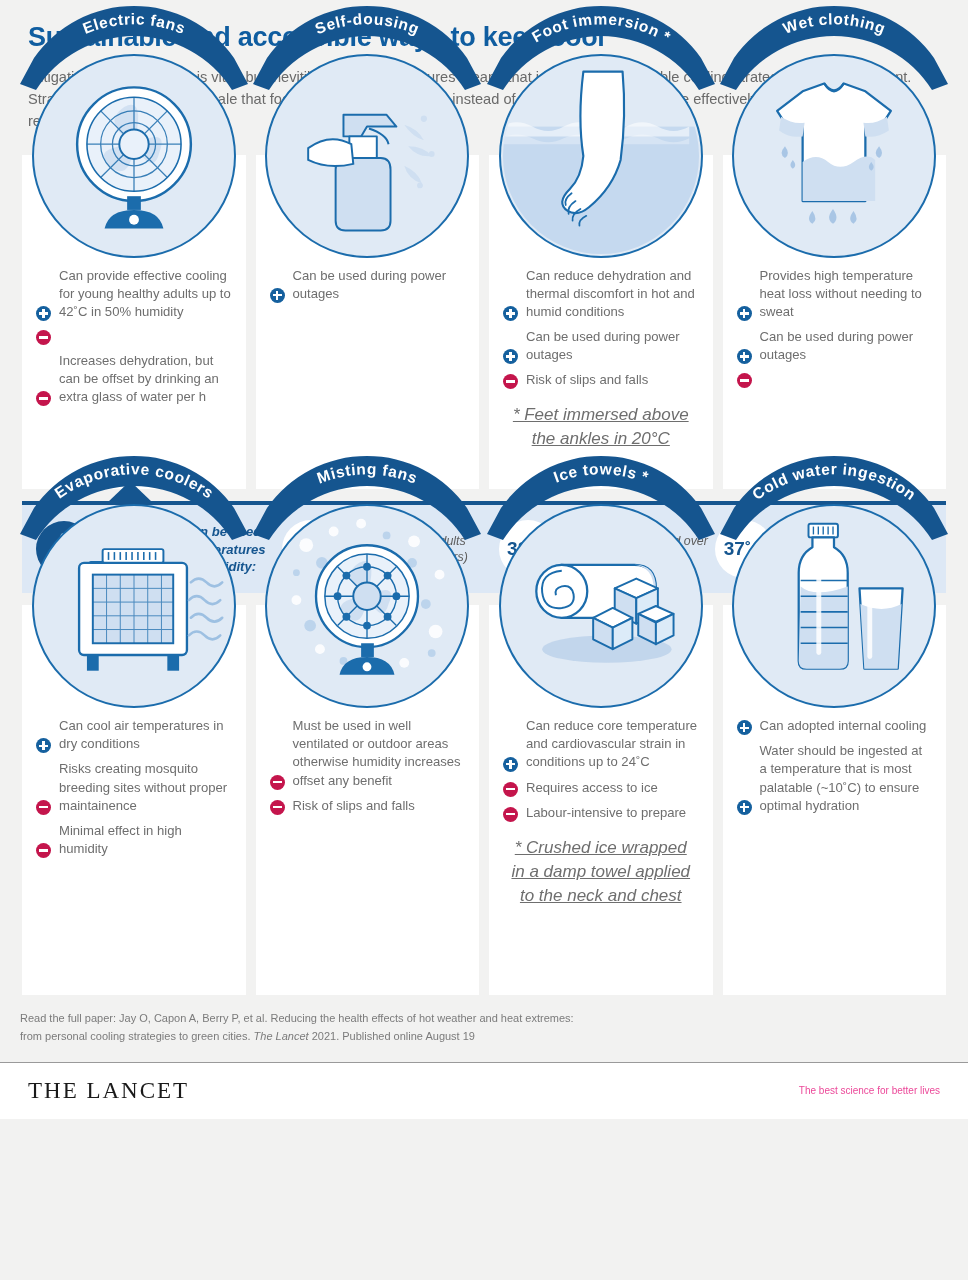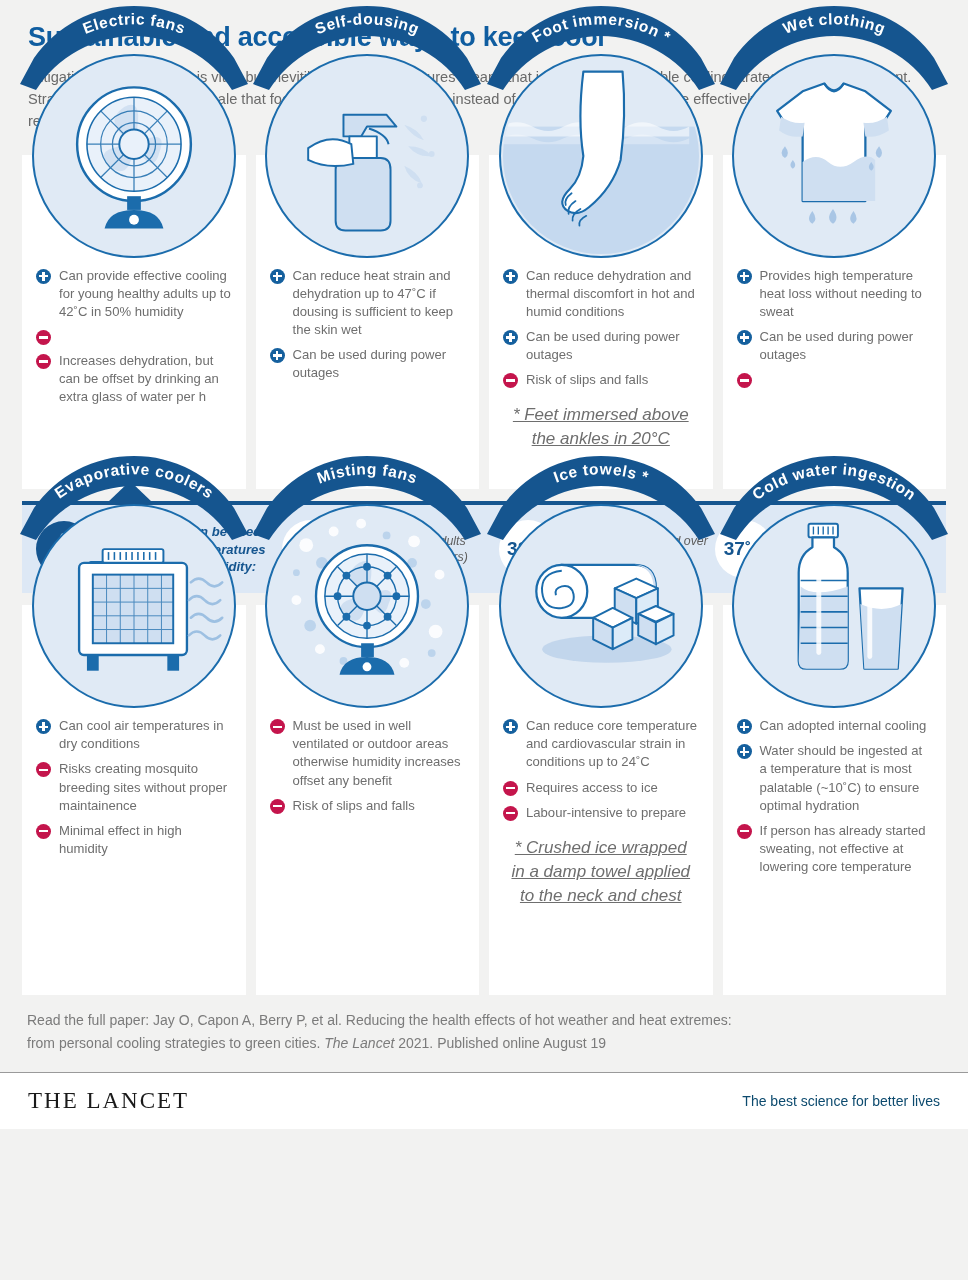--- a/index.html
+++ b/index.html
@@ -66,21 +66,21 @@
   }
   .ribbon svg { width: 100%; height: 100%; overflow: visible; }
   .ribbon text {
     fill: #ffffff; font-family: "Liberation Sans", sans-serif;
     font-size: 15.5px; font-weight: bold; letter-spacing: 0.2px;
   }
 
   
   .bullets { margin-top: 4px; }
   .bullet {
-    display: flex; align-items: flex-start;
+    display: flex; align-items: flex-end;
     margin-bottom: 7px;
   }
   .badge {
     flex: 0 0 auto;
     width: 15px; height: 15px; border-radius: 50%;
     margin-right: 8px; margin-top: 2px;
     position: relative;
   }
   .badge.pos { background: #15609e; }
   .badge.neg { background: #c4154c; }
@@ -134,35 +134,35 @@
     display: flex; align-items: center; justify-content: center;
     color: #15558f; font-size: 19px; font-weight: bold;
     margin-right: 10px;
   }
   .temp-label {
     font-size: 12.4px; font-style: italic; color: #5e5e5e; line-height: 1.35;
   }
 
   
   .source {
-    padding: 14px 28px 0 27px;
-    font-size: 14px; color: #7b7b7b; line-height: 1.65;
+    padding: 14px 28px 0 20px;
+    font-size: 11px; color: #7b7b7b; line-height: 1.65;
   }
   .source i { font-style: italic; }
   .rule { margin: 16px 0 0 0; height: 1px; background: #9a9a9a; }
   .brandbar {
     background: #ffffff; height: 56px;
     display: flex; align-items: center; justify-content: space-between;
     padding: 0 28px;
   }
   .brand {
     font-family: "Liberation Serif", serif;
     font-size: 23px; letter-spacing: 2px; color: #1a1a1a;
   }
-  .tagline { font-size: 14px; color: #0c4a6e; }
+  .tagline { font-size: 10px; color: #ec4899; }
 </style>
 </head>
 <body>
 
 <div class="page">
 
   <div class="header">
     <div class="title">Sustainable and accessible ways to keep cool</div>
     <div class="subtitle">Mitigating climate change is vital, but inevitible rising temperatures means that identifying sustainable cooling strategies is also important. Strategies at the individual scale that focus on cooling the person instead of the surrounding air can be effectively adopted, even in low-resource settings.</div>
   </div>
@@ -243,27 +243,20 @@
           </div>
           <div class="ribbon"><svg viewBox="0 0 232 62">
               <defs>
                 <path id="arc-top-1" d="M14,52 A118,118 0 0 1 218,52"></path>
               </defs>
               <path d="M2,46 L16,20 A122,122 0 0 1 216,20 L230,46 L214,52 A116,116 0 0 0 18,52 Z" fill="#15558f"></path>
               <text dy="-7"><textPath href="#arc-top-1" startOffset="50%" text-anchor="middle">Self-dousing</textPath></text>
             </svg></div>
         </div>
         <div class="bullets">
-          <div class="bullet">
-            <span class="badge pos">
-              <span class="bar-h"></span>
-              <span class="bar-v"></span>
-            </span>
-            <span class="bullet-text">Can reduce heat strain and dehydration up to 47˚C if dousing is sufficient to keep the skin wet</span>
-          </div>
           <div class="bullet">
             <span class="badge pos">
               <span class="bar-h"></span>
               <span class="bar-v"></span>
             </span>
             <span class="bullet-text">Can be used during power outages</span>
           </div>
         </div>
       </div>
       <div class="card">
@@ -646,26 +639,20 @@
             </span>
             <span class="bullet-text">Can adopted internal cooling</span>
           </div>
           <div class="bullet">
             <span class="badge pos">
               <span class="bar-h"></span>
               <span class="bar-v"></span>
             </span>
             <span class="bullet-text">Water should be ingested at a temperature that is most palatable (~10˚C) to ensure optimal hydration</span>
           </div>
-          <div class="bullet">
-            <span class="badge neg">
-              <span class="bar-h"></span>
-            </span>
-            <span class="bullet-text">If person has already started sweating, not effective at lowering core temperature</span>
-          </div>
         </div>
       </div>
     </div>
 
   <div class="source">
     <div>Read the full paper: Jay O, Capon A, Berry P, et al. Reducing the health effects of hot weather and heat extremes:</div>
     <div><span>from personal cooling strategies to green cities. </span><i>The Lancet</i><span> 2021. Published online August 19</span></div>
   </div>
   <div class="rule"></div>
   <div class="brandbar">

